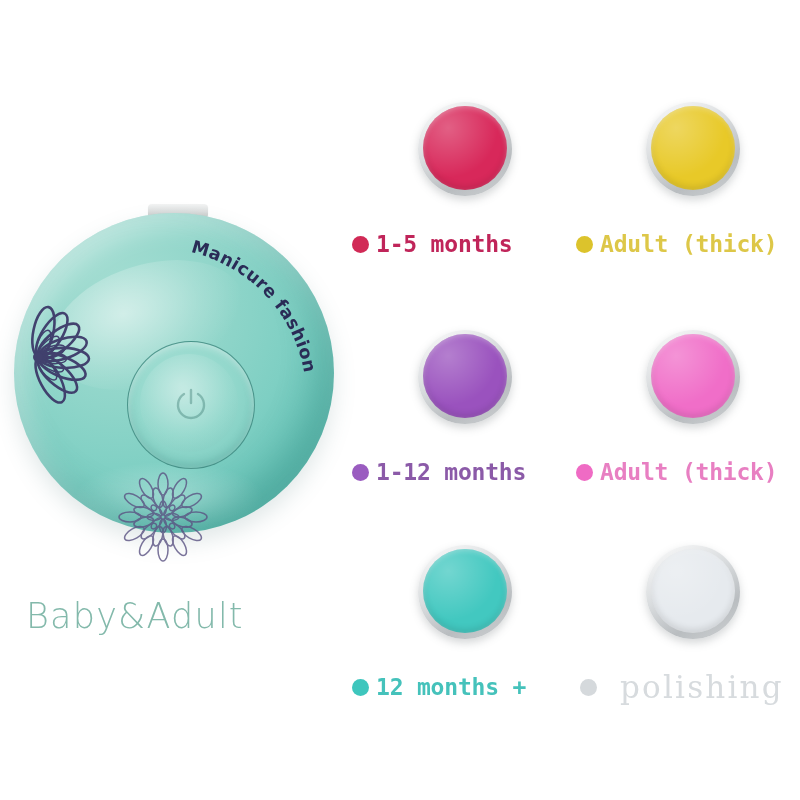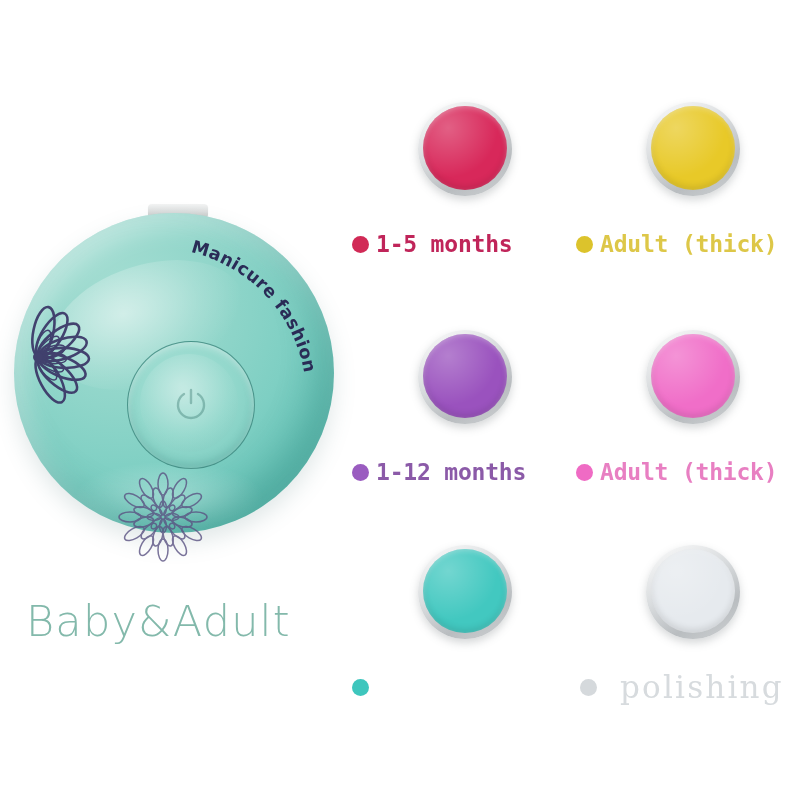--- a/index.html
+++ b/index.html
@@ -138,21 +138,21 @@
     font-weight: 600;
     fill: #2a2b56;
     letter-spacing: 0.4px;
   }
 
   .baby-adult {
     position: absolute;
     left: 26px;
     top: 596px;
     font-family: "DejaVu Sans", sans-serif;
-    font-size: 43px;
+    font-size: 35px;
     font-weight: 300;
     color: #83b9ab;
     letter-spacing: 1.2px;
     white-space: nowrap;
   }
 
   
   #pad-grid {
     position: absolute;
     left: 352px;
@@ -389,20 +389,21 @@
       </div>
     </div>
 
     <div class="pad-row row-2">
       <div class="pad-cell col-0">
         <div class="pad-disc">
           <div class="pad-face" style="background-color: rgb(66, 200, 192);"></div>
         </div>
         <div class="pad-label">
           <span class="pad-bullet" style="background-color: rgb(62, 198, 189);"></span>
+          <span class="pad-label-text" style="color: rgb(69, 194, 187);">12 months +</span>
         </div>
       </div>
       <div class="pad-cell col-1 polishing">
         <div class="pad-disc">
           <div class="pad-face" style="background-color: rgb(230, 234, 238);"></div>
         </div>
         <div class="pad-label">
           <span class="pad-bullet" style="background-color: rgb(213, 217, 220);"></span>
           <span class="pad-label-text" style="color: rgb(215, 219, 222);">polishing</span>
         </div>

